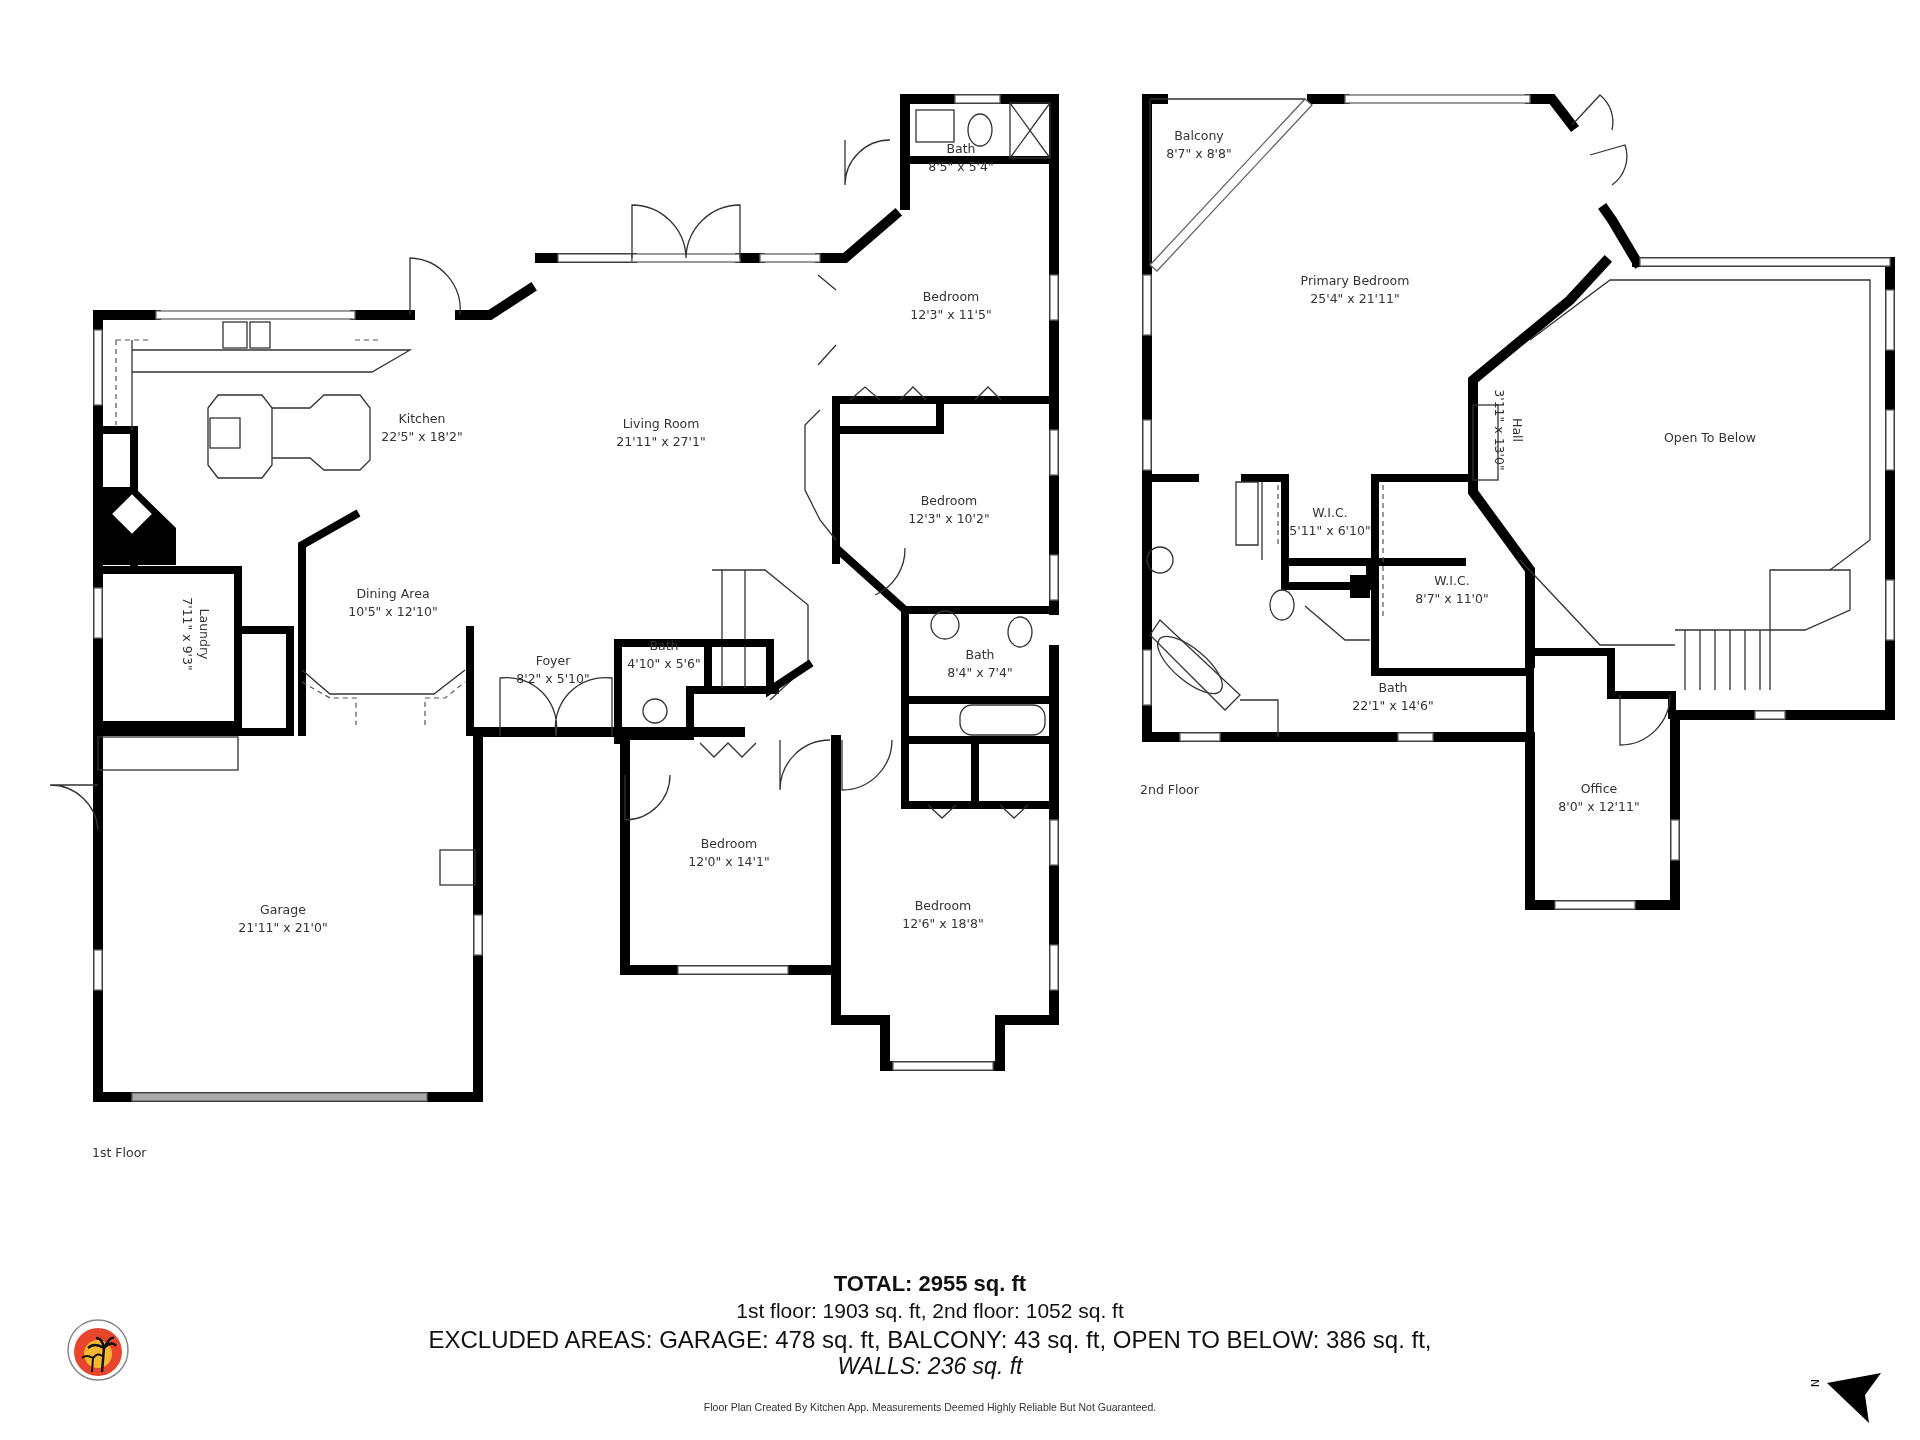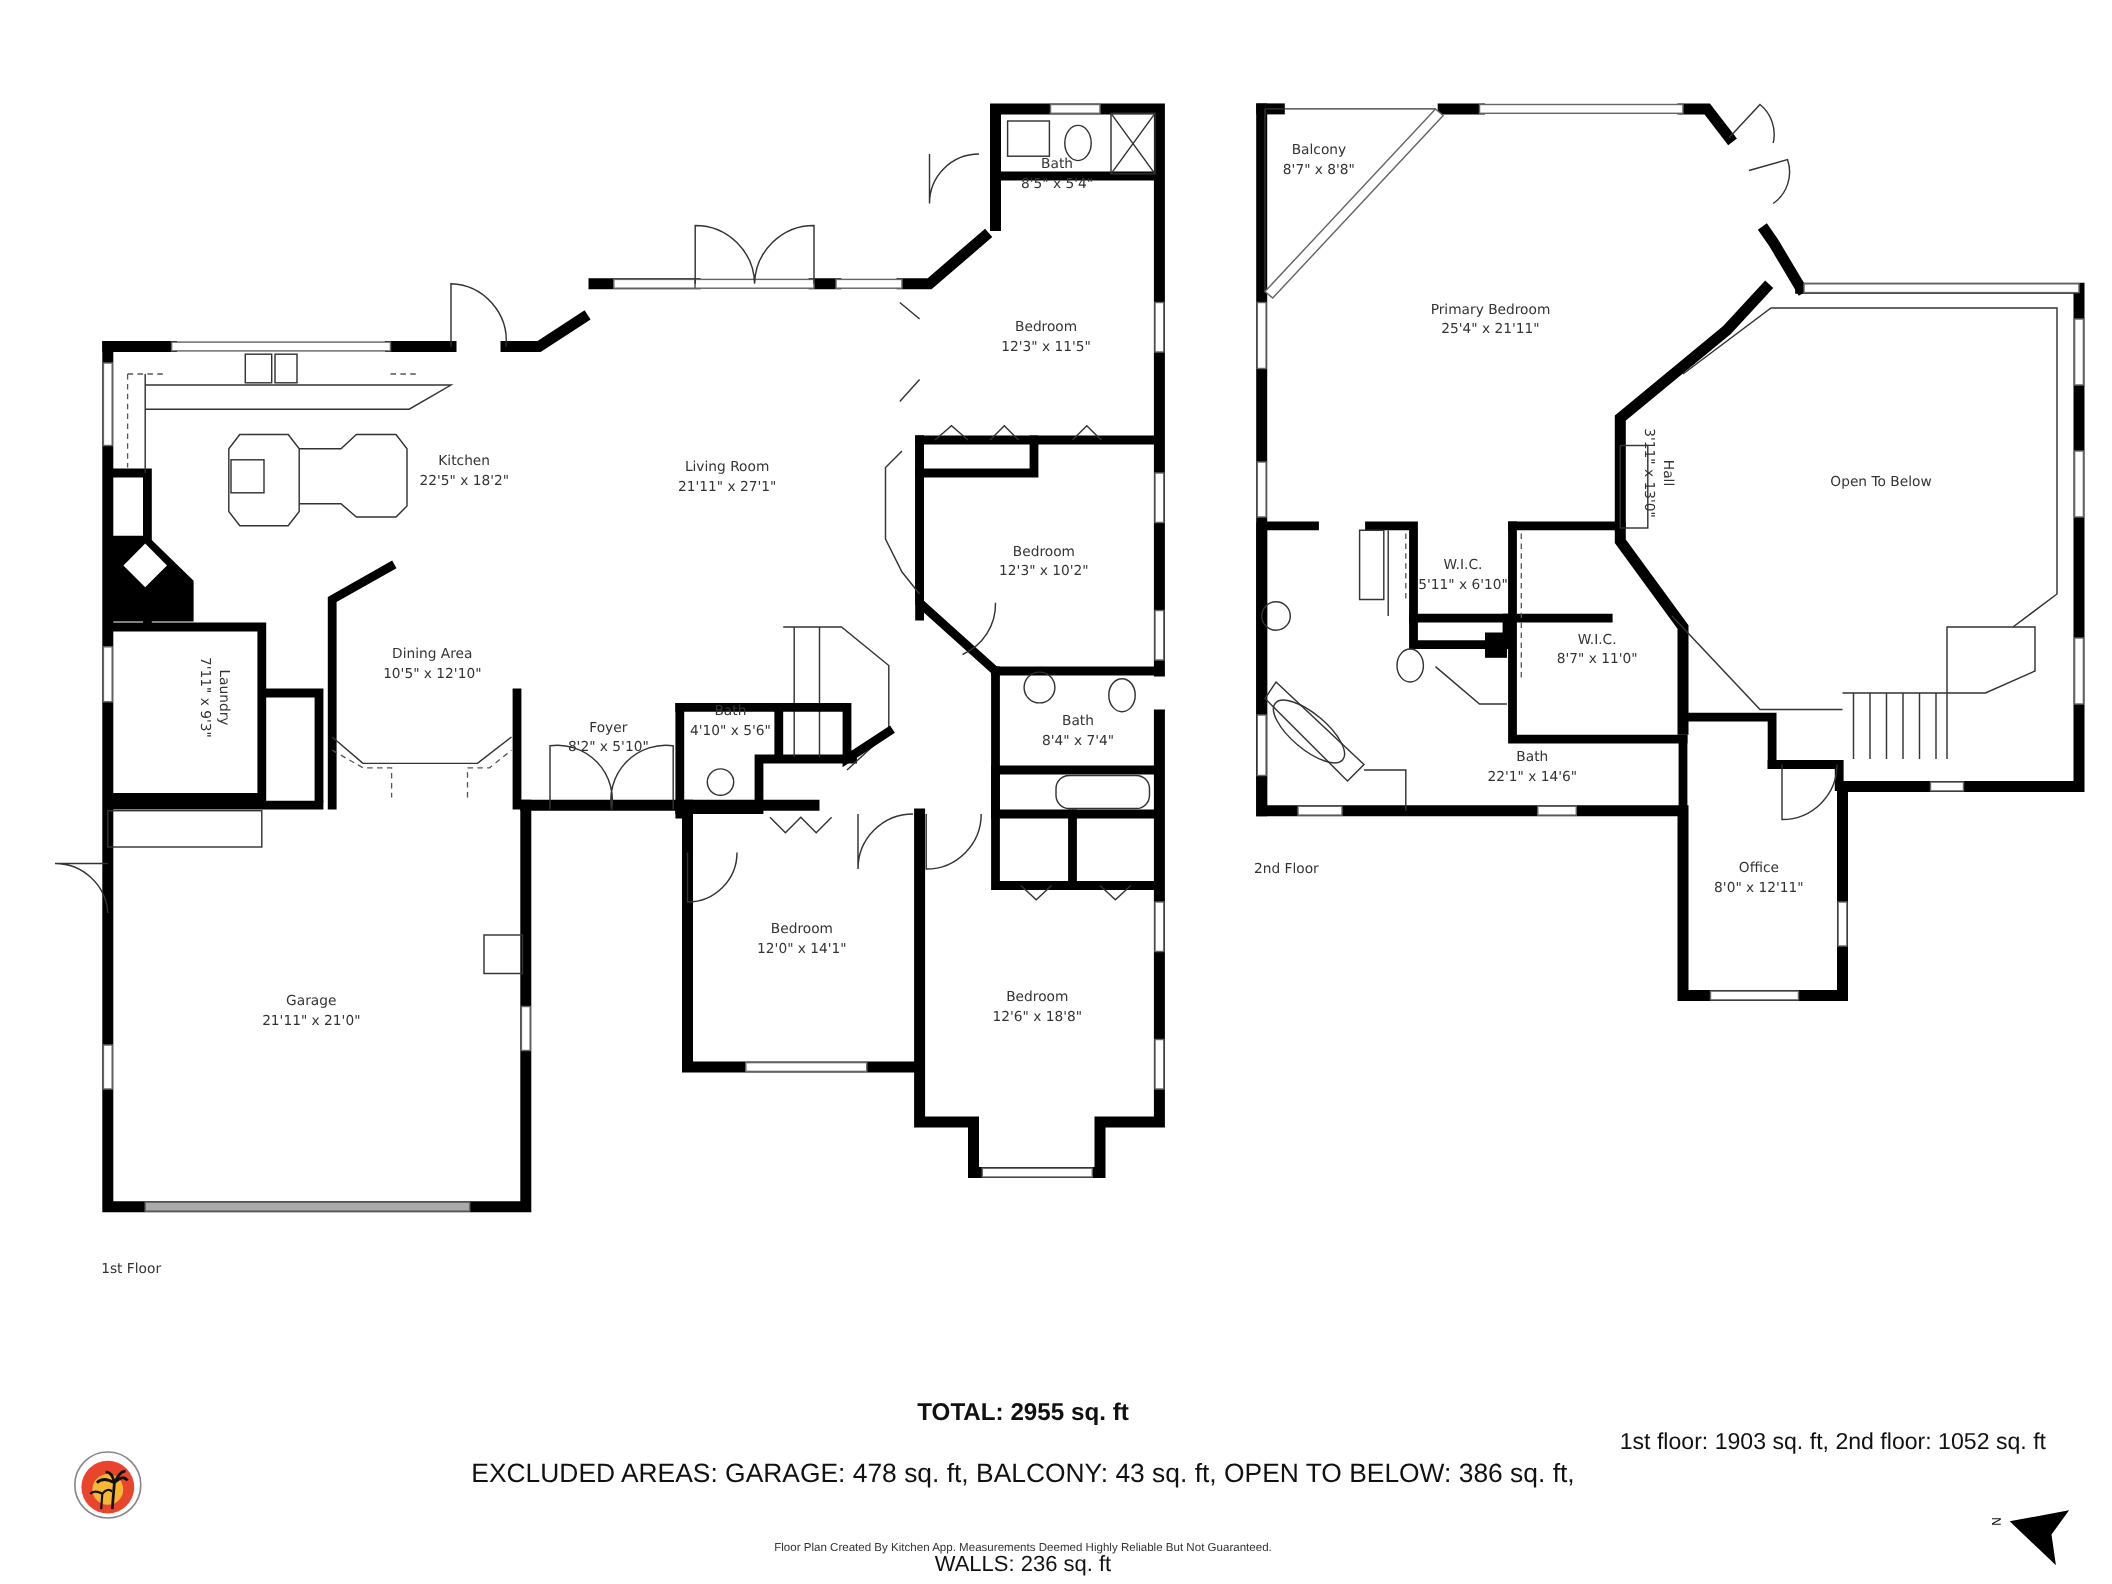--- a/index.html
+++ b/index.html
@@ -8,23 +8,23 @@
   .wall{fill:none;stroke:#000;stroke-width:10;stroke-linejoin:miter;stroke-linecap:square;}
   .iwall{fill:none;stroke:#000;stroke-width:8;stroke-linecap:square;}
   .thin{fill:none;stroke:#333;stroke-width:1.3;}
   .dash{fill:none;stroke:#555;stroke-width:1.2;stroke-dasharray:5 4;}
   .win{fill:#fff;stroke:#666;stroke-width:1.3;}
   .solid{fill:#000;}
   .room-name,.room-dim{font-family:"DejaVu Sans",sans-serif;font-size:12.5px;fill:#333;text-anchor:middle;}
   .floor-label{font-family:"DejaVu Sans",sans-serif;font-size:12.5px;fill:#333;}
   .summary{position:absolute;left:0;width:1860px;text-align:center;font-family:"Liberation Sans",sans-serif;color:#111;}
   #total{top:1271px;font-size:22px;font-weight:bold;}
-  #floors{top:1299px;font-size:21px;text-align:right;}
+  #floors{top:1299px;font-size:21px;}
   #excluded{top:1326px;font-size:24px;}
-  #walls{top:1411px;font-size:20px;}
+  #walls{top:1353px;font-size:23px;font-style:italic;}
   #disclaimer{top:1401px;font-size:10.5px;color:#333;}
   #logo{position:absolute;left:66px;top:1318px;width:64px;height:64px;}
   #compass{position:absolute;left:1805px;top:1365px;width:100px;height:70px;}
 </style>
 </head>
 <body>
 
 <svg id="plan" viewBox="0 0 1920 1440" xmlns="http://www.w3.org/2000/svg">
 
   <g>

